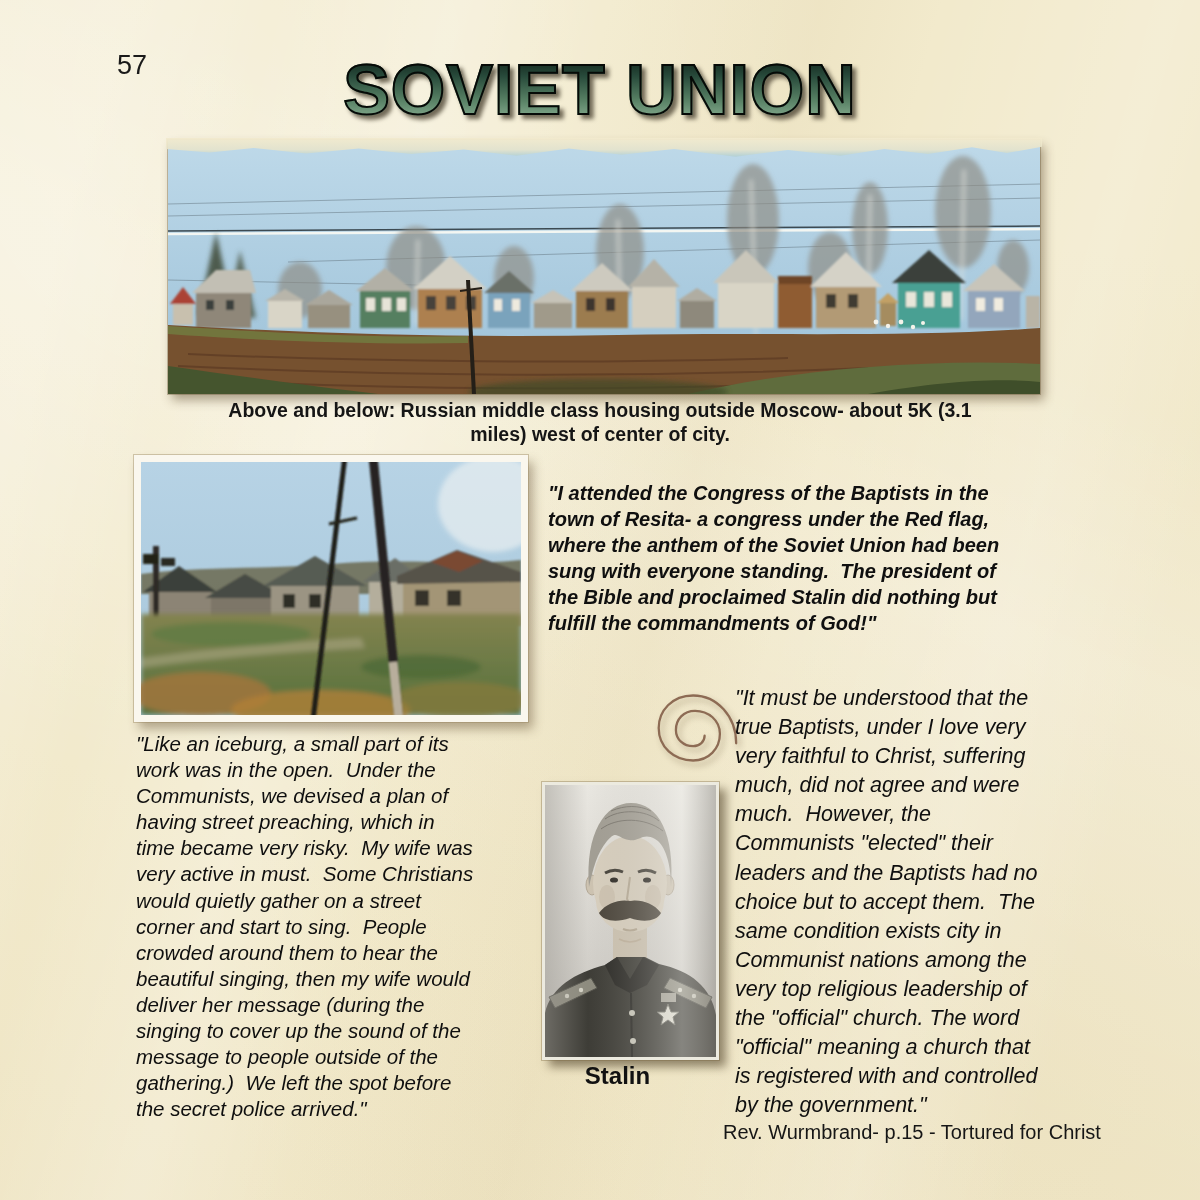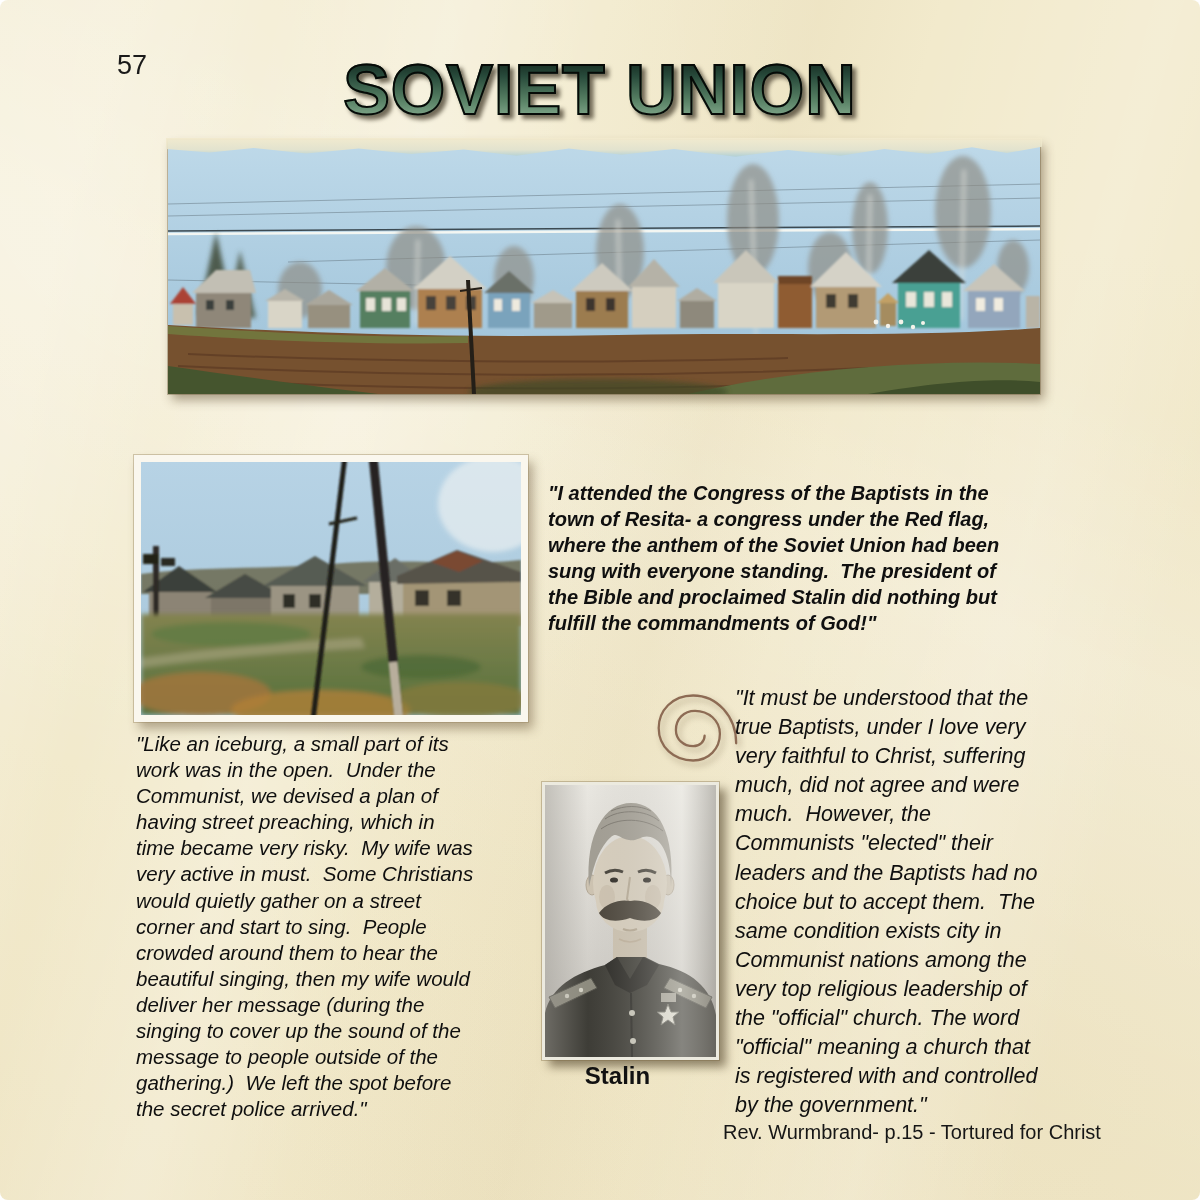--- a/index.html
+++ b/index.html
@@ -9,21 +9,20 @@
     background-color:#f2eacc;
     background-image:
       linear-gradient(105deg, rgba(255,255,255,.20) 8%, rgba(255,255,255,0) 18%,
         rgba(255,255,255,.22) 30%, rgba(255,255,255,0) 40%,
         rgba(214,196,150,.14) 54%, rgba(214,196,150,0) 62%,
         rgba(255,255,255,.18) 77%, rgba(255,255,255,0) 88%),
       linear-gradient(22deg, rgba(224,206,160,.16) 0%, rgba(224,206,160,0) 28%,
         rgba(255,255,255,.20) 58%, rgba(255,255,255,0) 75%),
       radial-gradient(ellipse at 18% 8%, rgba(255,255,255,.28), rgba(255,255,255,0) 45%),
       radial-gradient(ellipse at 85% 90%, rgba(219,201,155,.22), rgba(219,201,155,0) 55%);
-    border-radius: 8px;
   }
   .abs{position:absolute;}
   .page-number{left:117px;top:50px;font-size:27px;color:#1a1a1a;}
   .title{left:0;right:0;top:50px;text-align:center;
     font-size:70px;font-weight:900;letter-spacing:1px;
     color:#4d7a5d;
     background:linear-gradient(180deg,#0d1b13 4%,#27493a 32%,#567f63 62%,#97bc9f 96%);
     -webkit-background-clip:text;background-clip:text;
     -webkit-text-fill-color:transparent;
     -webkit-text-stroke:2px #060a07;
@@ -214,20 +213,24 @@
         </g>
       </g>
       <g stroke="#241f18">
         <line x1="300" y1="140" x2="306" y2="254" stroke-width="4"></line>
         <line x1="292" y1="151" x2="314" y2="148" stroke-width="2"></line>
       </g>
     </svg>
     <div class="torn-edge"></div>
   </div>
 
+  <div class="abs caption-top lines">
+      <div>Above and below: Russian middle class housing outside Moscow- about 5K (3.1</div>
+      <div>miles) west of center of city.</div>
+    </div>
 
   <div class="abs photo-left">
     <svg width="380" height="253" viewBox="0 0 380 253">
       <defs>
         <linearGradient id="sky2" x1="0" y1="0" x2="0" y2="1">
           <stop offset="0" stop-color="#b7d3e5"></stop>
             <stop offset="1" stop-color="#a6c6da"></stop>
         </linearGradient>
         <linearGradient id="grass2" x1="0" y1="0" x2="0" y2="1">
           <stop offset="0" stop-color="#83834f"></stop>
@@ -315,21 +318,21 @@
       <div>the "official" church. The word</div>
       <div>"official" meaning a church that</div>
       <div>is registered with and controlled</div>
       <div>by the government."</div>
       <div></div>
     </div>
 
   <div class="abs quote quote-iceberg lines">
       <div>"Like an iceburg, a small part of its</div>
       <div>work was in the open.  Under the</div>
-      <div>Communist, we devised a plan of</div>
+      <div>Communists, we devised a plan of</div>
       <div>having street preaching, which in</div>
       <div>time became very risky.  My wife was</div>
       <div>very active in must.  Some Christians</div>
       <div>would quietly gather on a street</div>
       <div>corner and start to sing.  People</div>
       <div>crowded around them to hear the</div>
       <div>beautiful singing, then my wife would</div>
       <div>deliver her message (during the</div>
       <div>singing to cover up the sound of the</div>
       <div>message to people outside of the</div>

